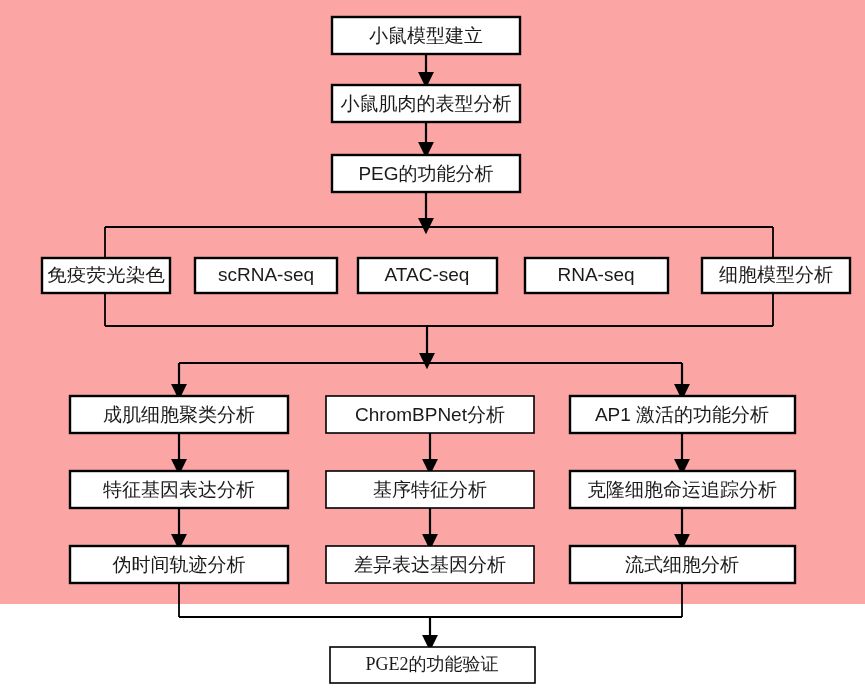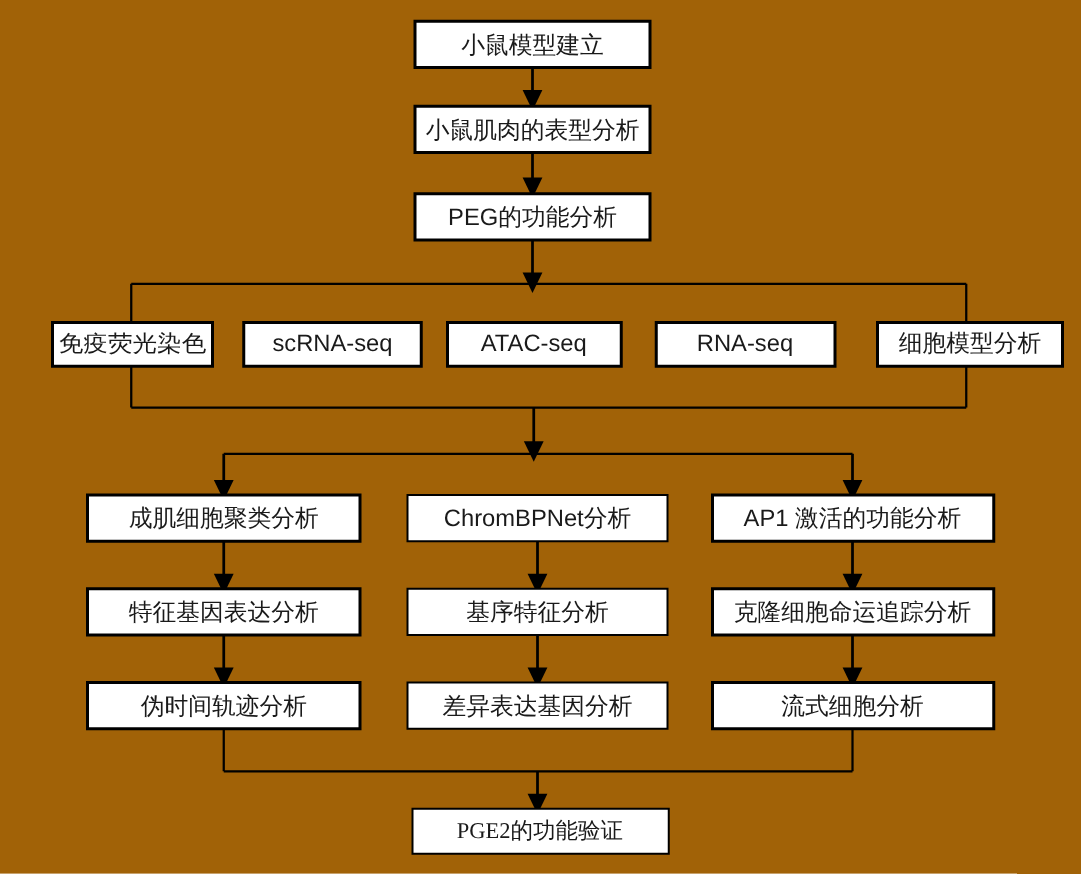--- a/index.html
+++ b/index.html
@@ -9,22 +9,22 @@
   }
   body {
     width: 865px;
     height: 699px;
     font-family: "Liberation Sans", sans-serif;
     overflow: hidden;
   }
   #flowchart-root {
     position: relative;
     width: 865px;
-    height: 699px;
-    background: #a16207;
+    height: 604px;
+    background: #fca5a5;
   }
   svg#flow-svg {
     position: absolute;
     left: 0;
     top: 0;
     width: 865px;
     height: 699px;
     display: block;
   }
   .node-rect {

